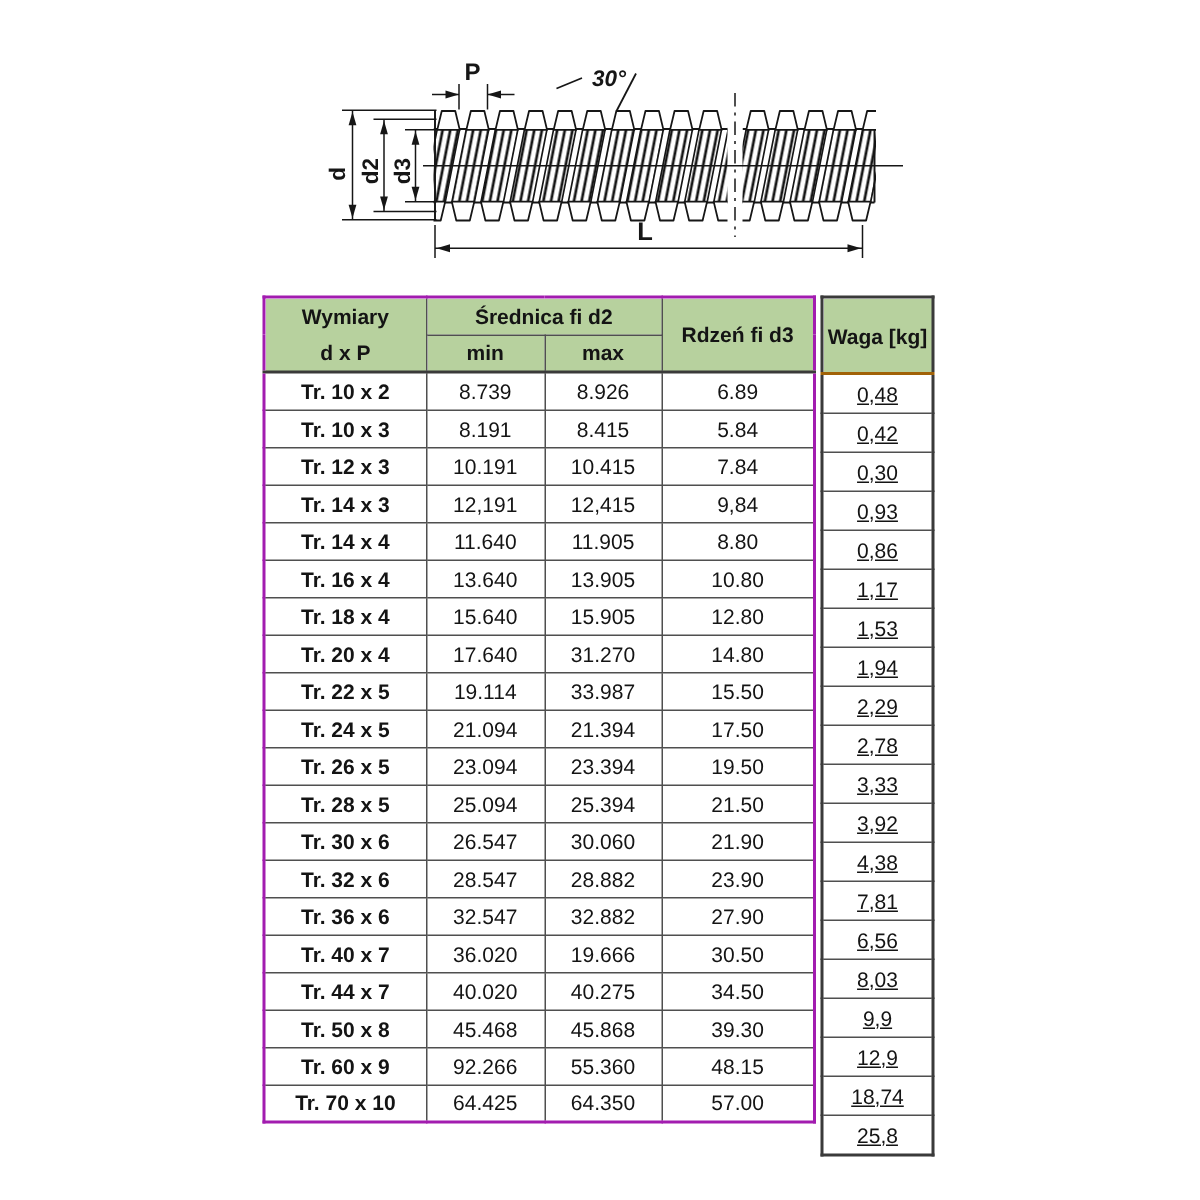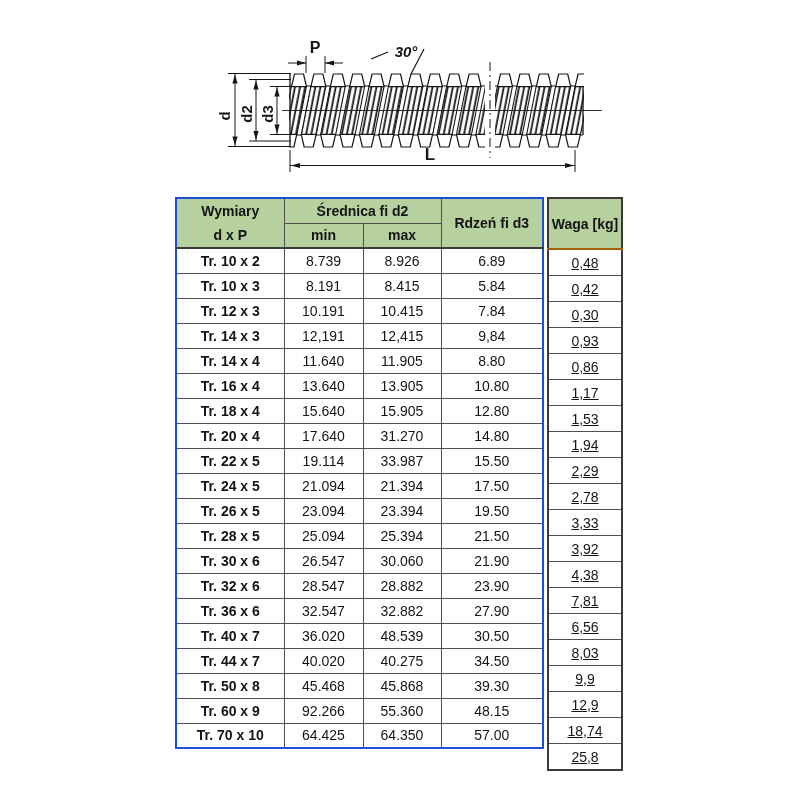--- a/index.html
+++ b/index.html
@@ -7,21 +7,21 @@
   .page{position:absolute;left:0;top:0;width:800px;height:800px;background:#fff;overflow:hidden;}
 
   .diagram{position:absolute;left:0;top:0;}
   .diagram text{font-family:"Liberation Sans",sans-serif;fill:#161616;}
   .dim-label{font-size:16px;font-weight:bold;}
   .angle-label{font-size:15px;font-weight:bold;font-style:italic;}
   .rot-label{font-size:15px;font-weight:bold;}
   .len-label{font-size:17px;font-weight:bold;}
 
   table{border-collapse:collapse;table-layout:fixed;}
-  .main-table{position:absolute;left:175px;top:197px;border:2px solid #1d4ed8;}
+  .main-table{position:absolute;left:175px;top:197px;border:2px solid #a21caf;}
   .waga-table{position:absolute;left:547px;top:197px;border:2px solid #3a3a3a;}
   th,td{border:1px solid #4f4f4f;text-align:center;vertical-align:middle;padding:0;
         font-size:14px;color:#141414;overflow:hidden;white-space:nowrap;}
   th{background:#b7d19e;font-weight:bold;}
   .main-table thead{border-bottom:2px solid #3a3a3a;}
   .main-table thead tr{height:24px;}
   .main-table tbody tr{height:25px;}
   .waga-table th{height:49px;border-bottom:2px solid #a16207;}
   .waga-table td{height:25px;text-decoration:underline;}
   td.c-dim{font-weight:bold;margin-left:32px;}
@@ -259,21 +259,21 @@
         </tr>
         <tr>
           <td class="c-dim">Tr. 36 x 6</td>
           <td>32.547</td>
           <td>32.882</td>
           <td>27.90</td>
         </tr>
         <tr>
           <td class="c-dim">Tr. 40 x 7</td>
           <td>36.020</td>
-          <td>48.539</td>
+          <td>19.666</td>
           <td>30.50</td>
         </tr>
         <tr>
           <td class="c-dim">Tr. 44 x 7</td>
           <td>40.020</td>
           <td>40.275</td>
           <td>34.50</td>
         </tr>
         <tr>
           <td class="c-dim">Tr. 50 x 8</td>

